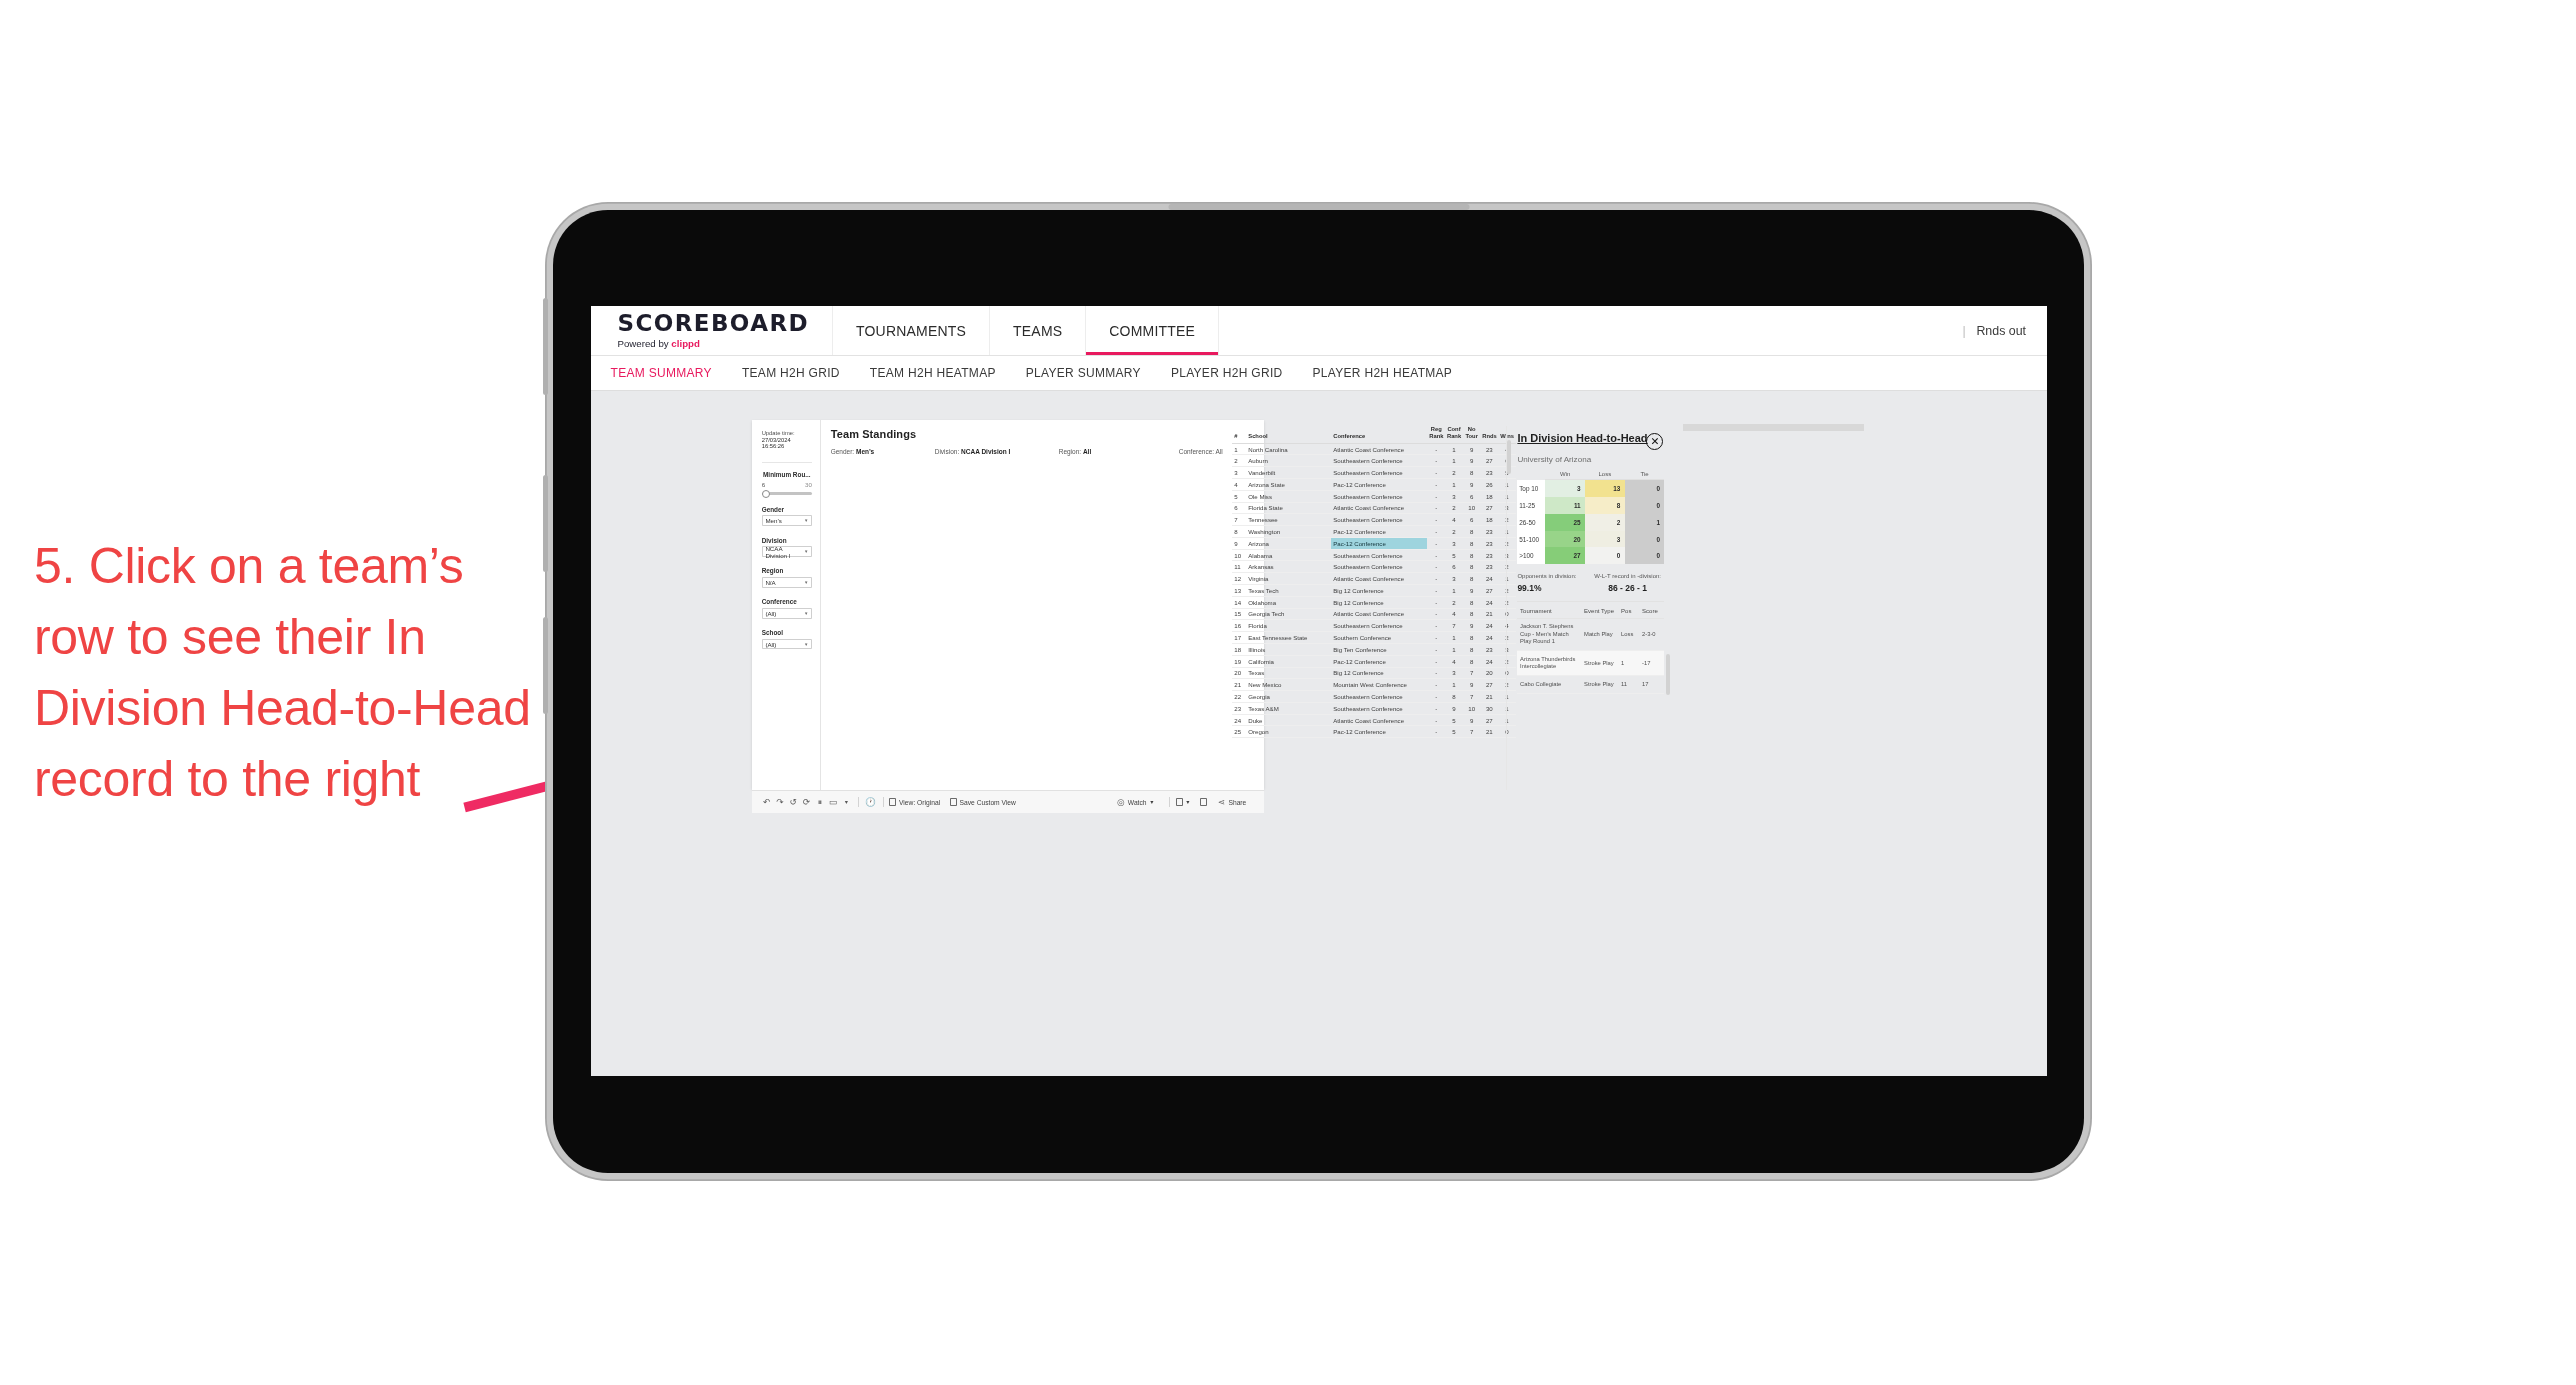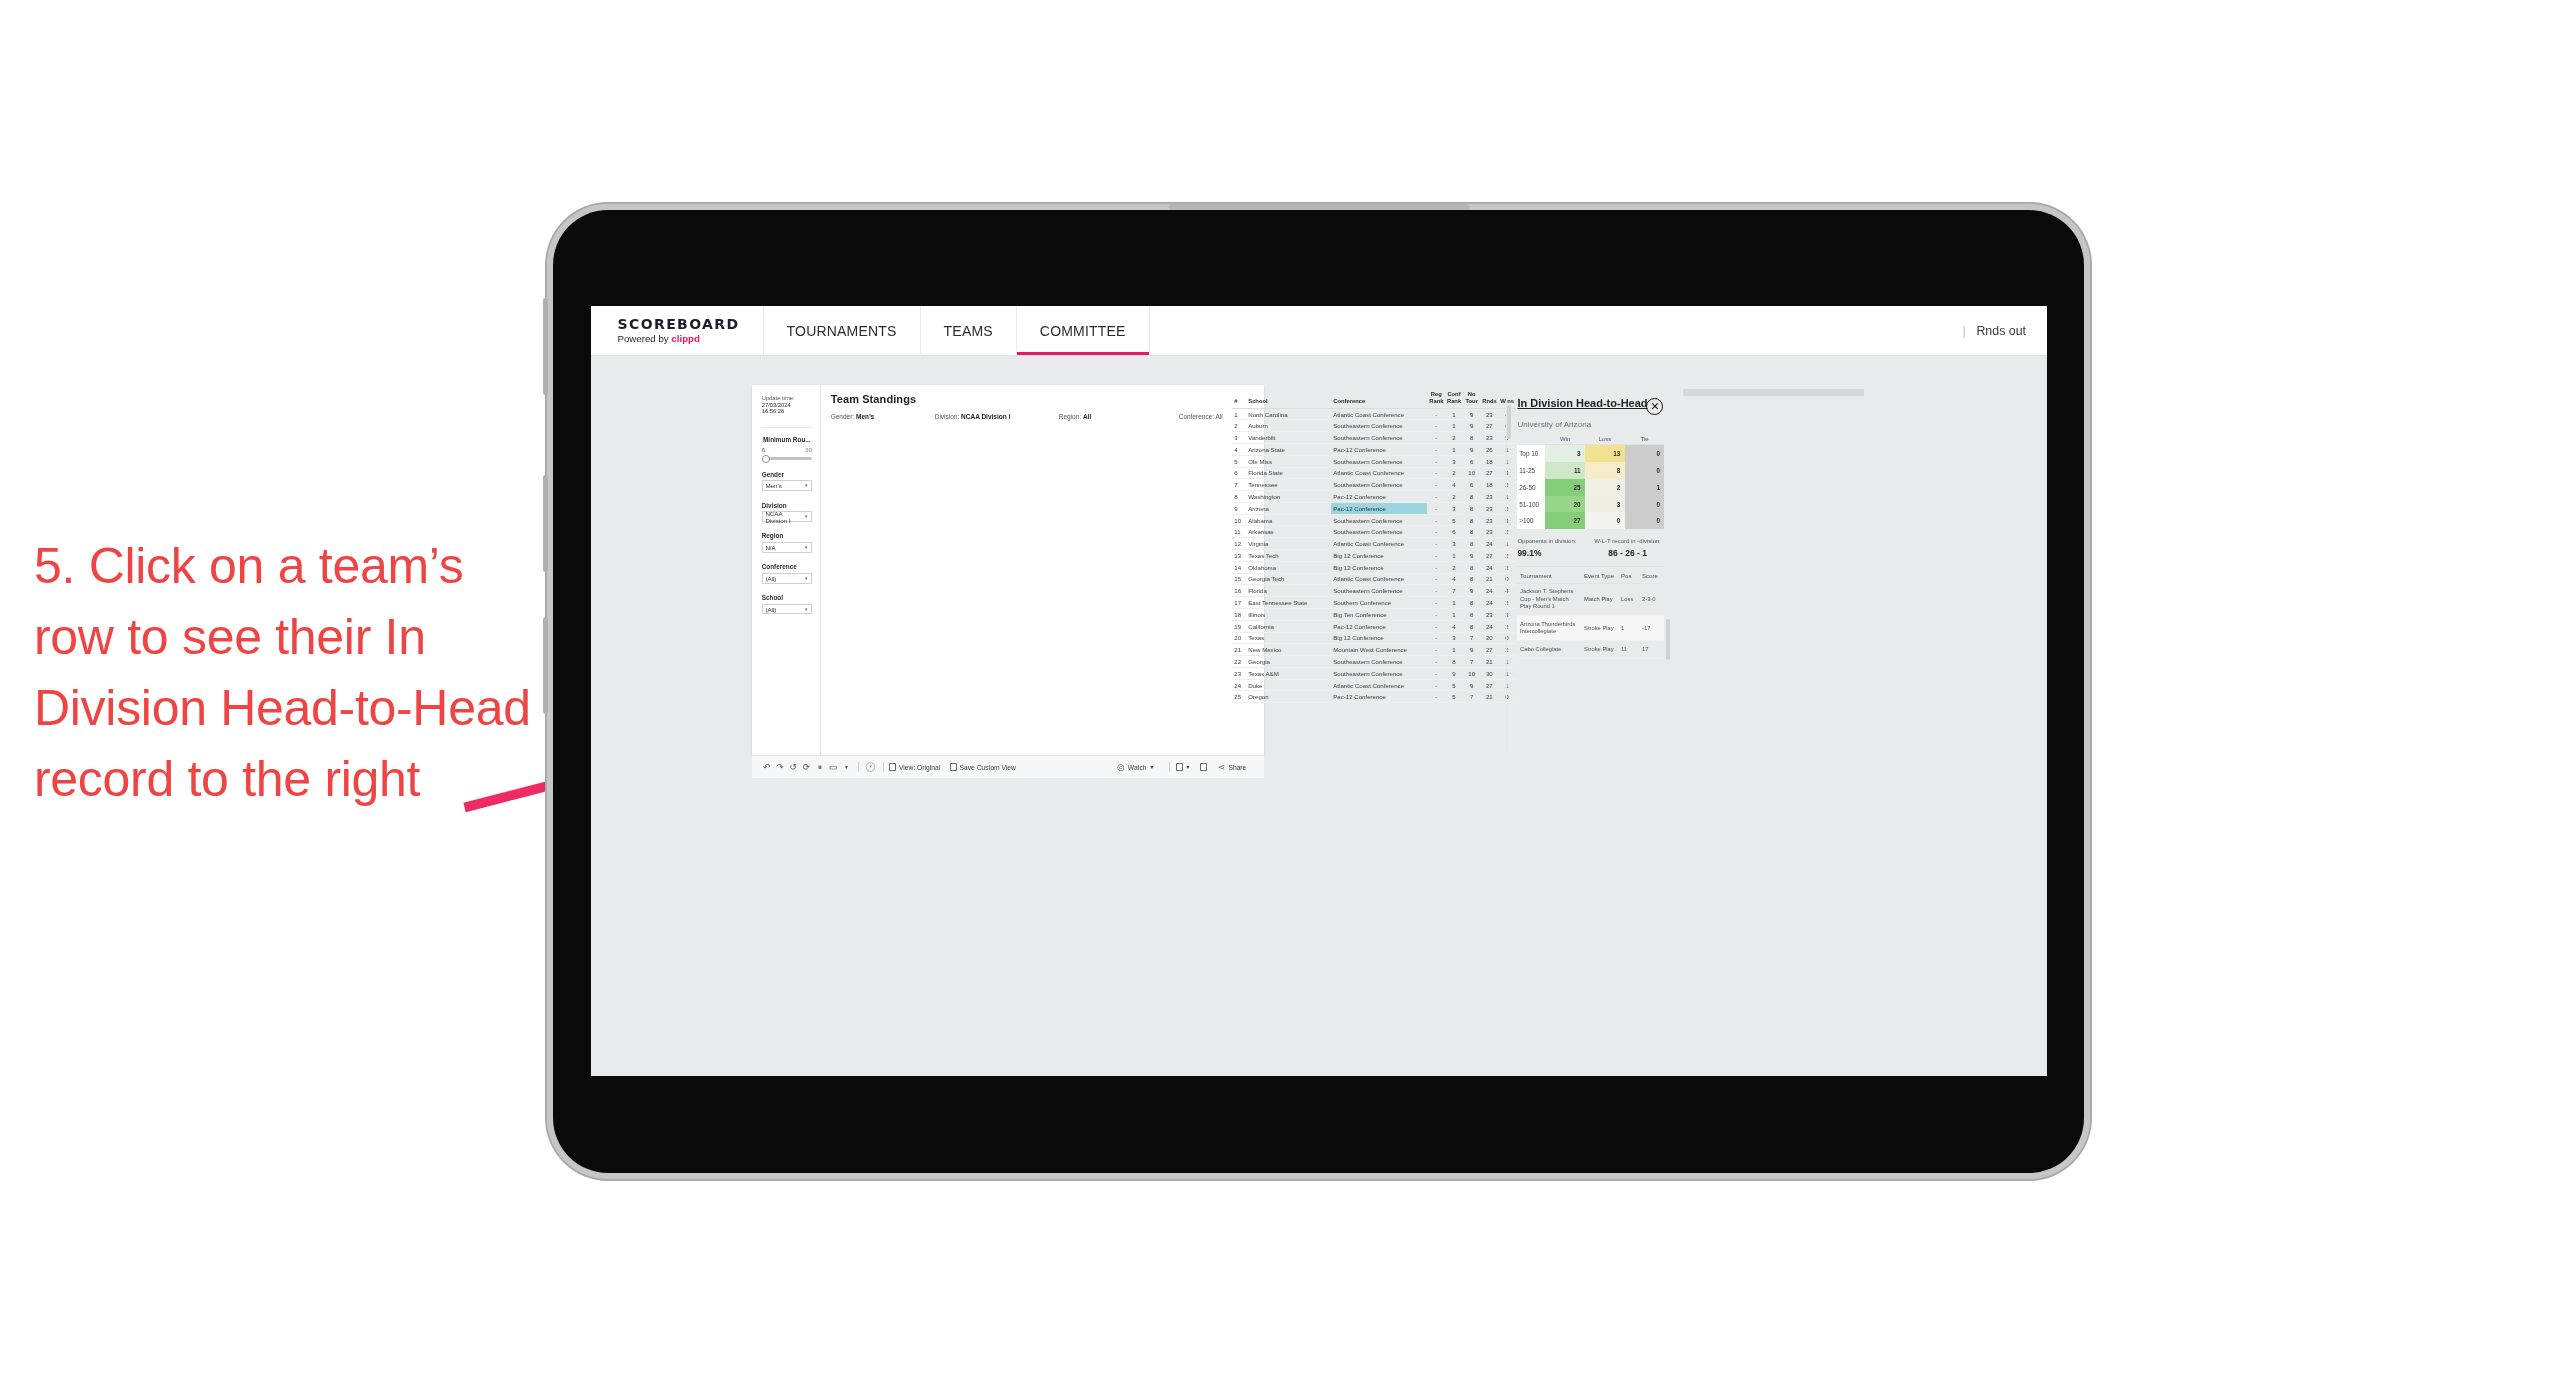--- a/index.html
+++ b/index.html
@@ -51,21 +51,21 @@
 
   
   .topnav {
     height:50px; background:#ffffff; display:flex; align-items:stretch;
     border-bottom:0.9px solid #e2e2e2; position:relative;
   }
   .brand { display:flex; flex-direction:column; justify-content:center;
     padding:0 23px 0 26.5px; border-right:0.9px solid #ededed; }
   .brand-name {
     font-family:"DejaVu Sans", sans-serif;
-    font-weight:bold; font-size:14px; letter-spacing:1.4px; color:#1d1d2b;
+    font-weight:bold; font-size:23px; letter-spacing:1.4px; color:#1d1d2b;
     line-height:1;
   }
   .brand-sub { font-size:9.7px; color:#1d1d2b; margin-top:2.7px; }
   .brand-sub b { color:#e8195e; }
   .navitem {
     display:flex; align-items:center; padding:0 23px;
     font-size:14px; color:#2b2b2b; letter-spacing:0.2px;
     border-right:0.9px solid #ededed; position:relative; cursor:pointer;
   }
   .navitem.active::after {
@@ -246,20 +246,28 @@
       </div>
       <div class="navitem">TOURNAMENTS</div>
       <div class="navitem">TEAMS</div>
       <div class="navitem active">COMMITTEE</div>
       <div class="topnav-right">
         <span class="divider">|</span>
         <span>Rnds out</span>
       </div>
     </div>
 
+    <div class="subnav">
+      <span class="tab active">TEAM SUMMARY</span>
+      <span class="tab">TEAM H2H GRID</span>
+      <span class="tab">TEAM H2H HEATMAP</span>
+      <span class="tab">PLAYER SUMMARY</span>
+      <span class="tab">PLAYER H2H GRID</span>
+      <span class="tab">PLAYER H2H HEATMAP</span>
+    </div>
 
     <div class="canvas">
 
       <div class="panel-wrap">
 
         <div class="filters">
           <div class="update-label">Update time:</div>
           <div class="update-value">27/03/2024 16:56:26</div>
           <div class="fsep"></div>
 

